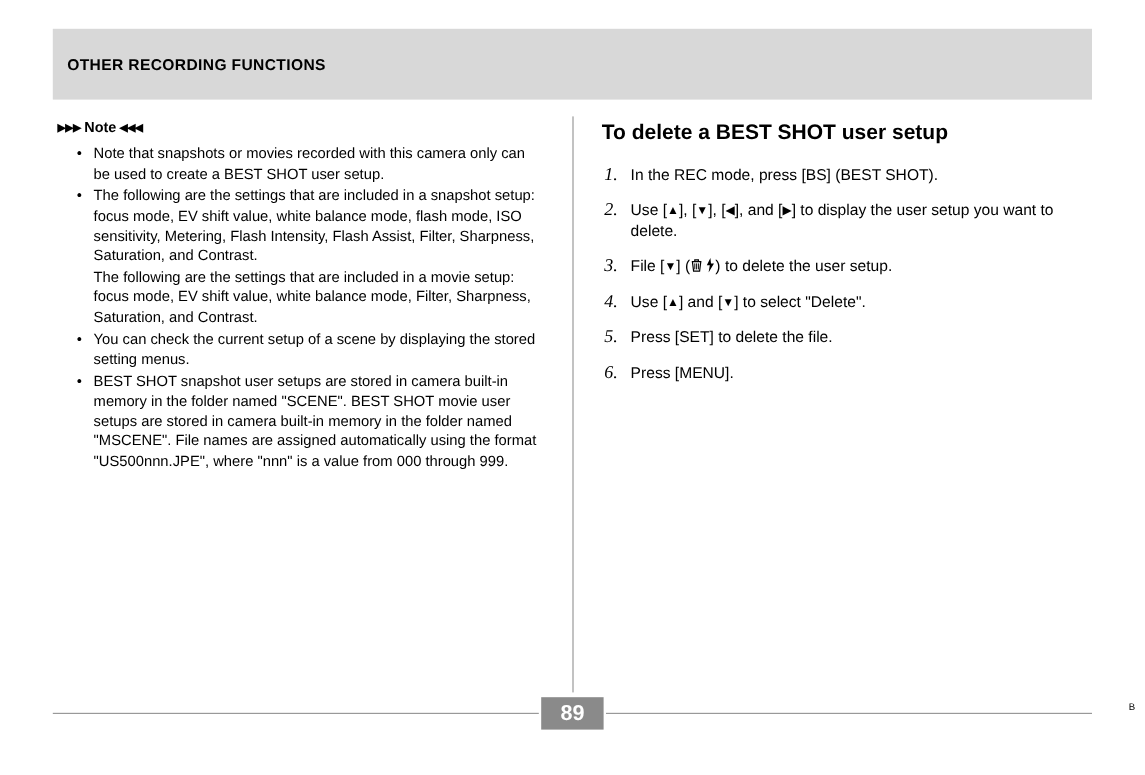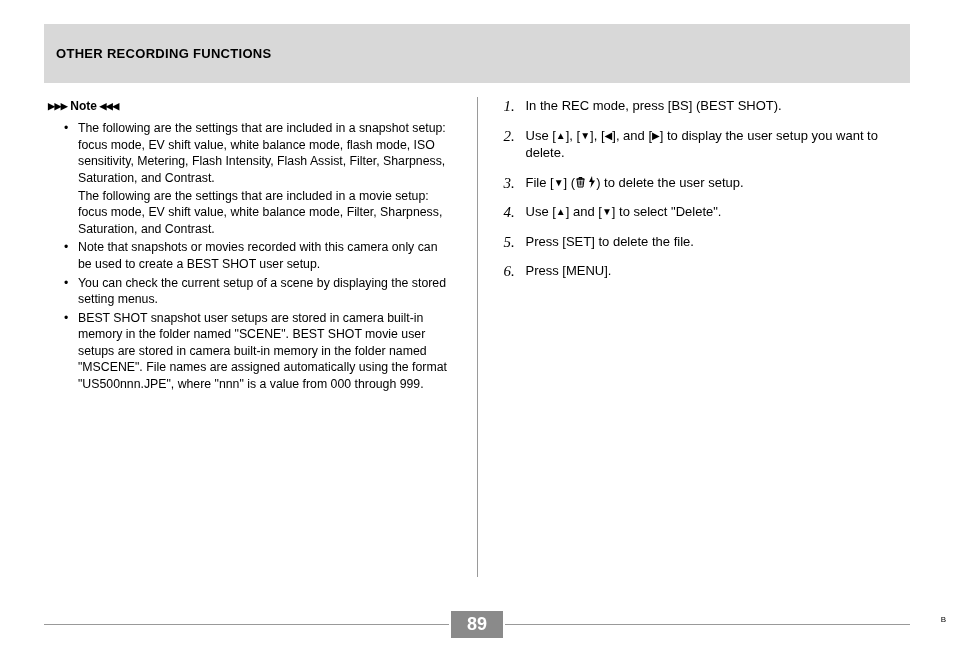--- a/index.html
+++ b/index.html
@@ -108,21 +108,21 @@
   .icon-group {
     display: inline-flex;
     gap: 2px;
     vertical-align: -1px;
   }
   .trash-icon svg, .flash-icon svg { display: block; }
   .footer {
     position: absolute;
     left: 44px;
     right: 44px;
-    bottom: 8px;
+    bottom: 38px;
   }
   .footer-line {
     display: flex;
     align-items: center;
   }
   .hr-side {
     flex: 1;
     height: 1px;
     background: #999;
   }
@@ -150,33 +150,34 @@
 
   <div class="columns">
 
     <div class="col">
       <div class="note-label">
         <span class="note-deco left">▶▶▶</span>
         <span>Note</span>
         <span class="note-deco right">▶▶▶</span>
       </div>
       <ul class="bullet-list">
+        <li><span>Note that snapshots or movies recorded with this camera only can be used to create a BEST SHOT user setup.</span></li>
         <li>
           <span>The following are the settings that are included in a snapshot setup: focus mode, EV shift value, white balance mode, flash mode, ISO sensitivity, Metering, Flash Intensity, Flash Assist, Filter, Sharpness, Saturation, and Contrast.</span>
           <span class="sub-text">The following are the settings that are included in a movie setup: focus mode, EV shift value, white balance mode, Filter, Sharpness, Saturation, and Contrast.</span>
         </li>
-        <li><span>Note that snapshots or movies recorded with this camera only can be used to create a BEST SHOT user setup.</span></li>
         <li><span>You can check the current setup of a scene by displaying the stored setting menus.</span></li>
         <li><span>BEST SHOT snapshot user setups are stored in camera built-in memory in the folder named "SCENE". BEST SHOT movie user setups are stored in camera built-in memory in the folder named "MSCENE". File names are assigned automatically using the format "US500nnn.JPE", where "nnn" is a value from 000 through 999.</span></li>
       </ul>
     </div>
 
     <div class="divider"></div>
 
     <div class="col">
+      <div class="right-title">To delete a BEST SHOT user setup</div>
       <ol class="steps">
         <li><span>In the REC mode, press [BS] (BEST SHOT).</span></li>
 
         <li>
           <span>Use [</span><span class="arrow">▲</span><span>], [</span><span class="arrow">▼</span><span>], [</span><span class="arrow">◀</span><span>], and [</span><span class="arrow">▶</span><span>] to display the user setup you want to delete.</span>
         </li>
 
         <li>
           <span>File [</span><span class="arrow">▼</span><span>] (</span><span class="icon-group">
               <span class="trash-icon">

